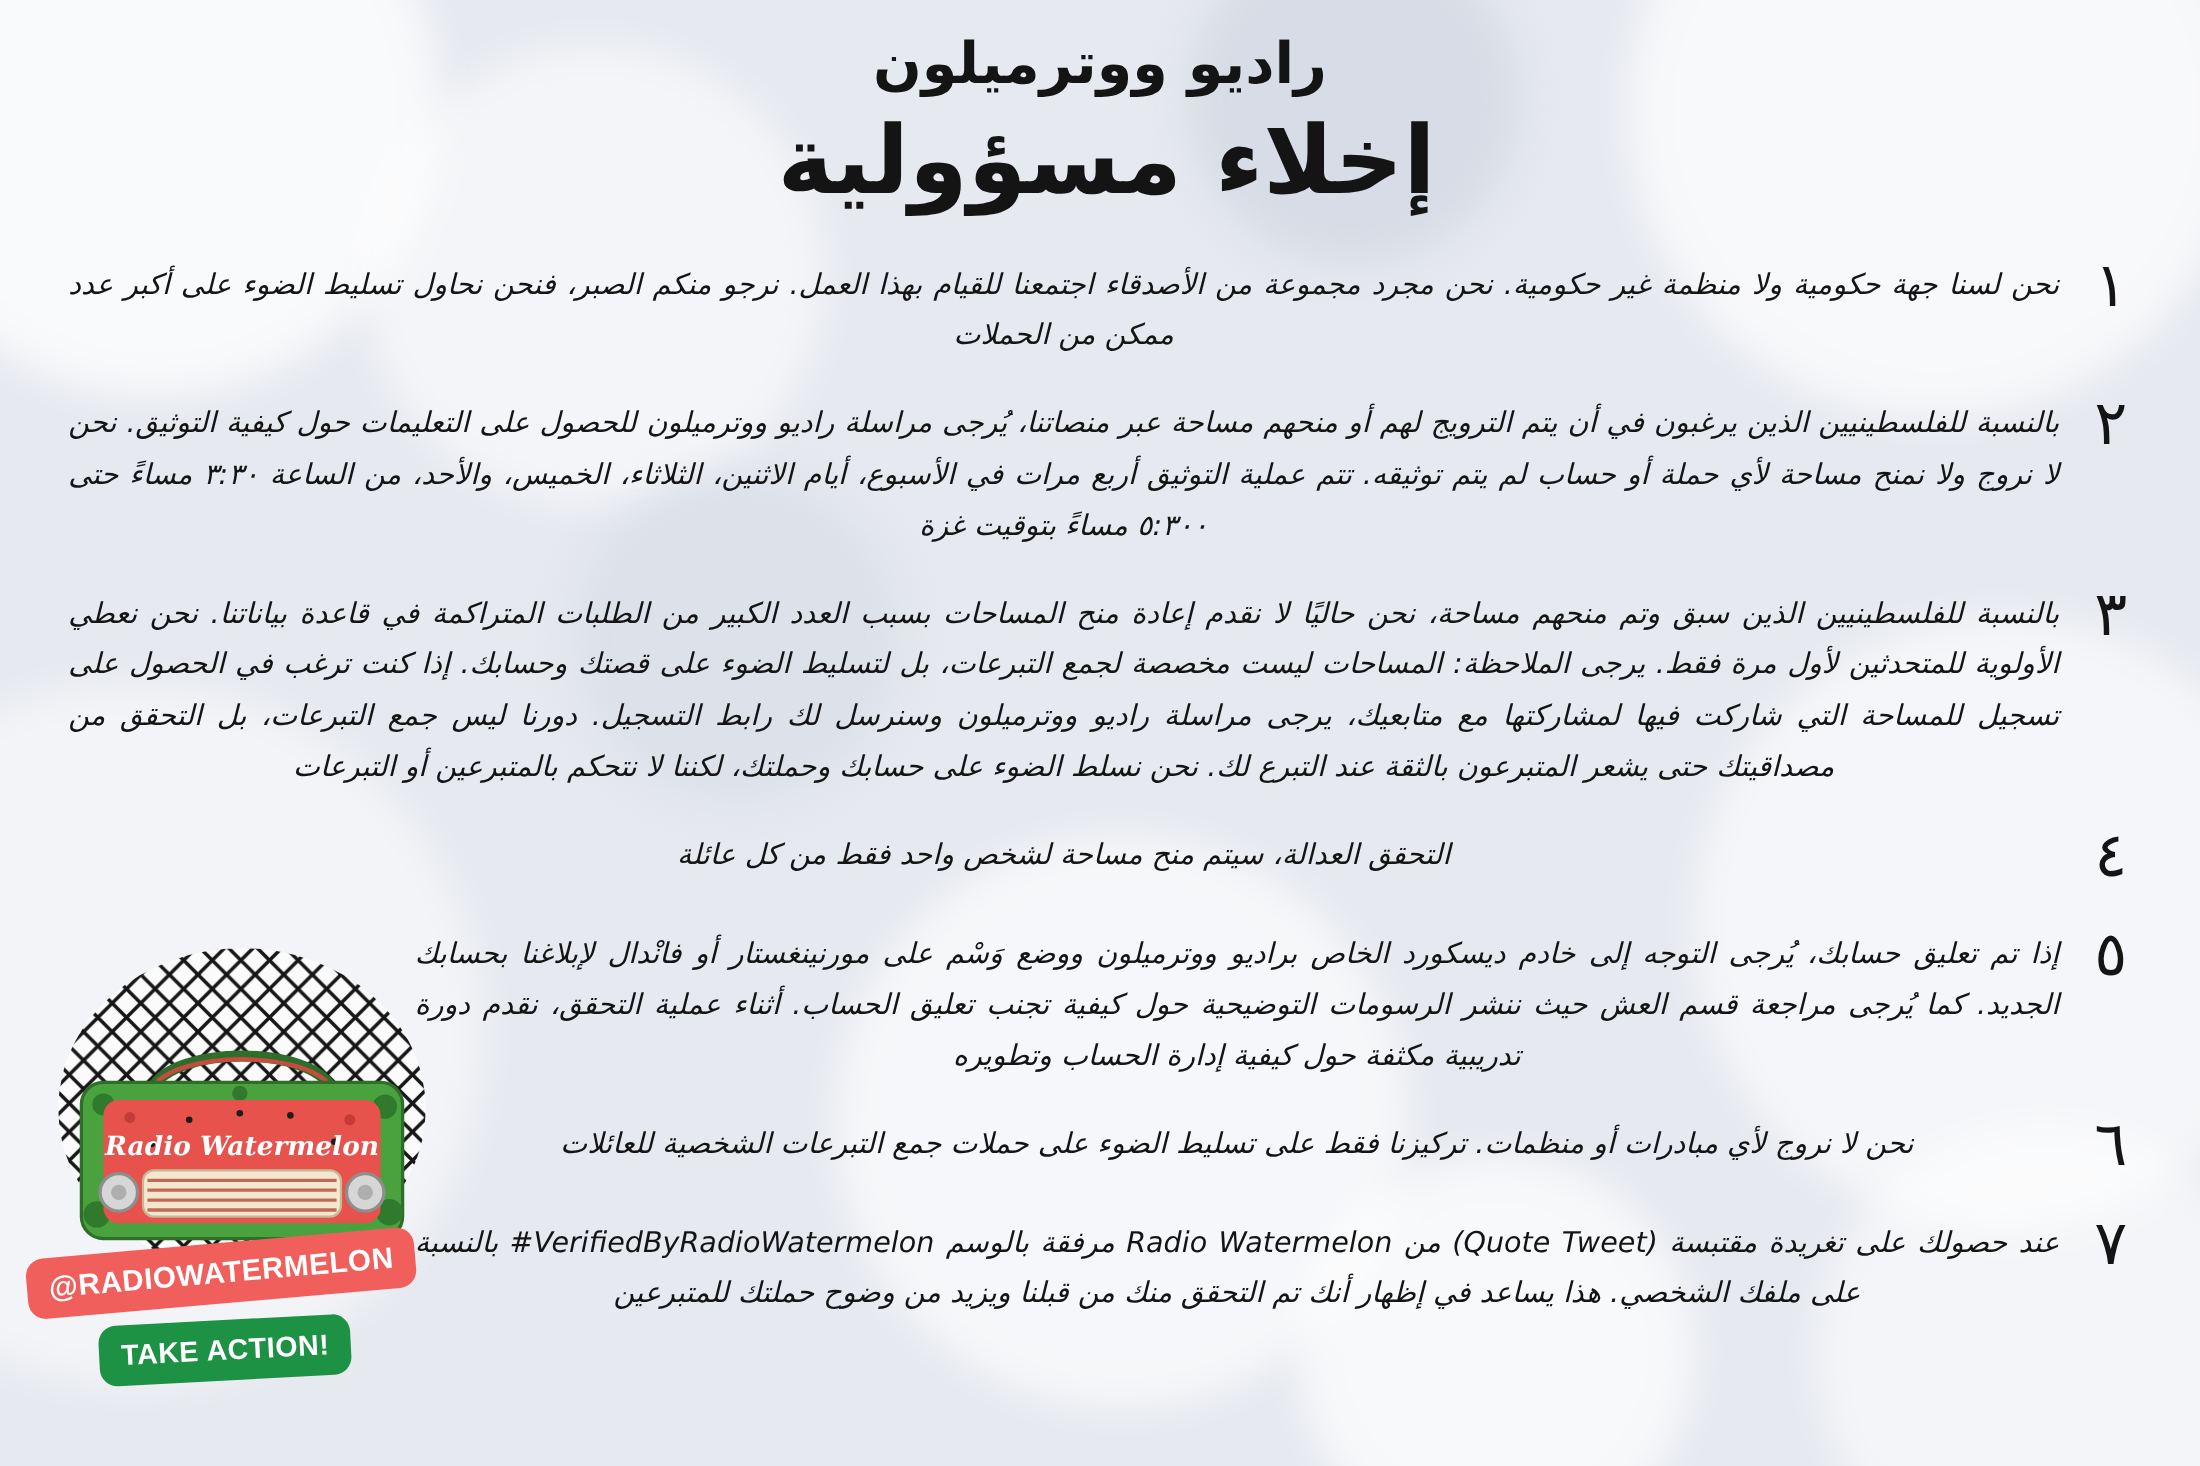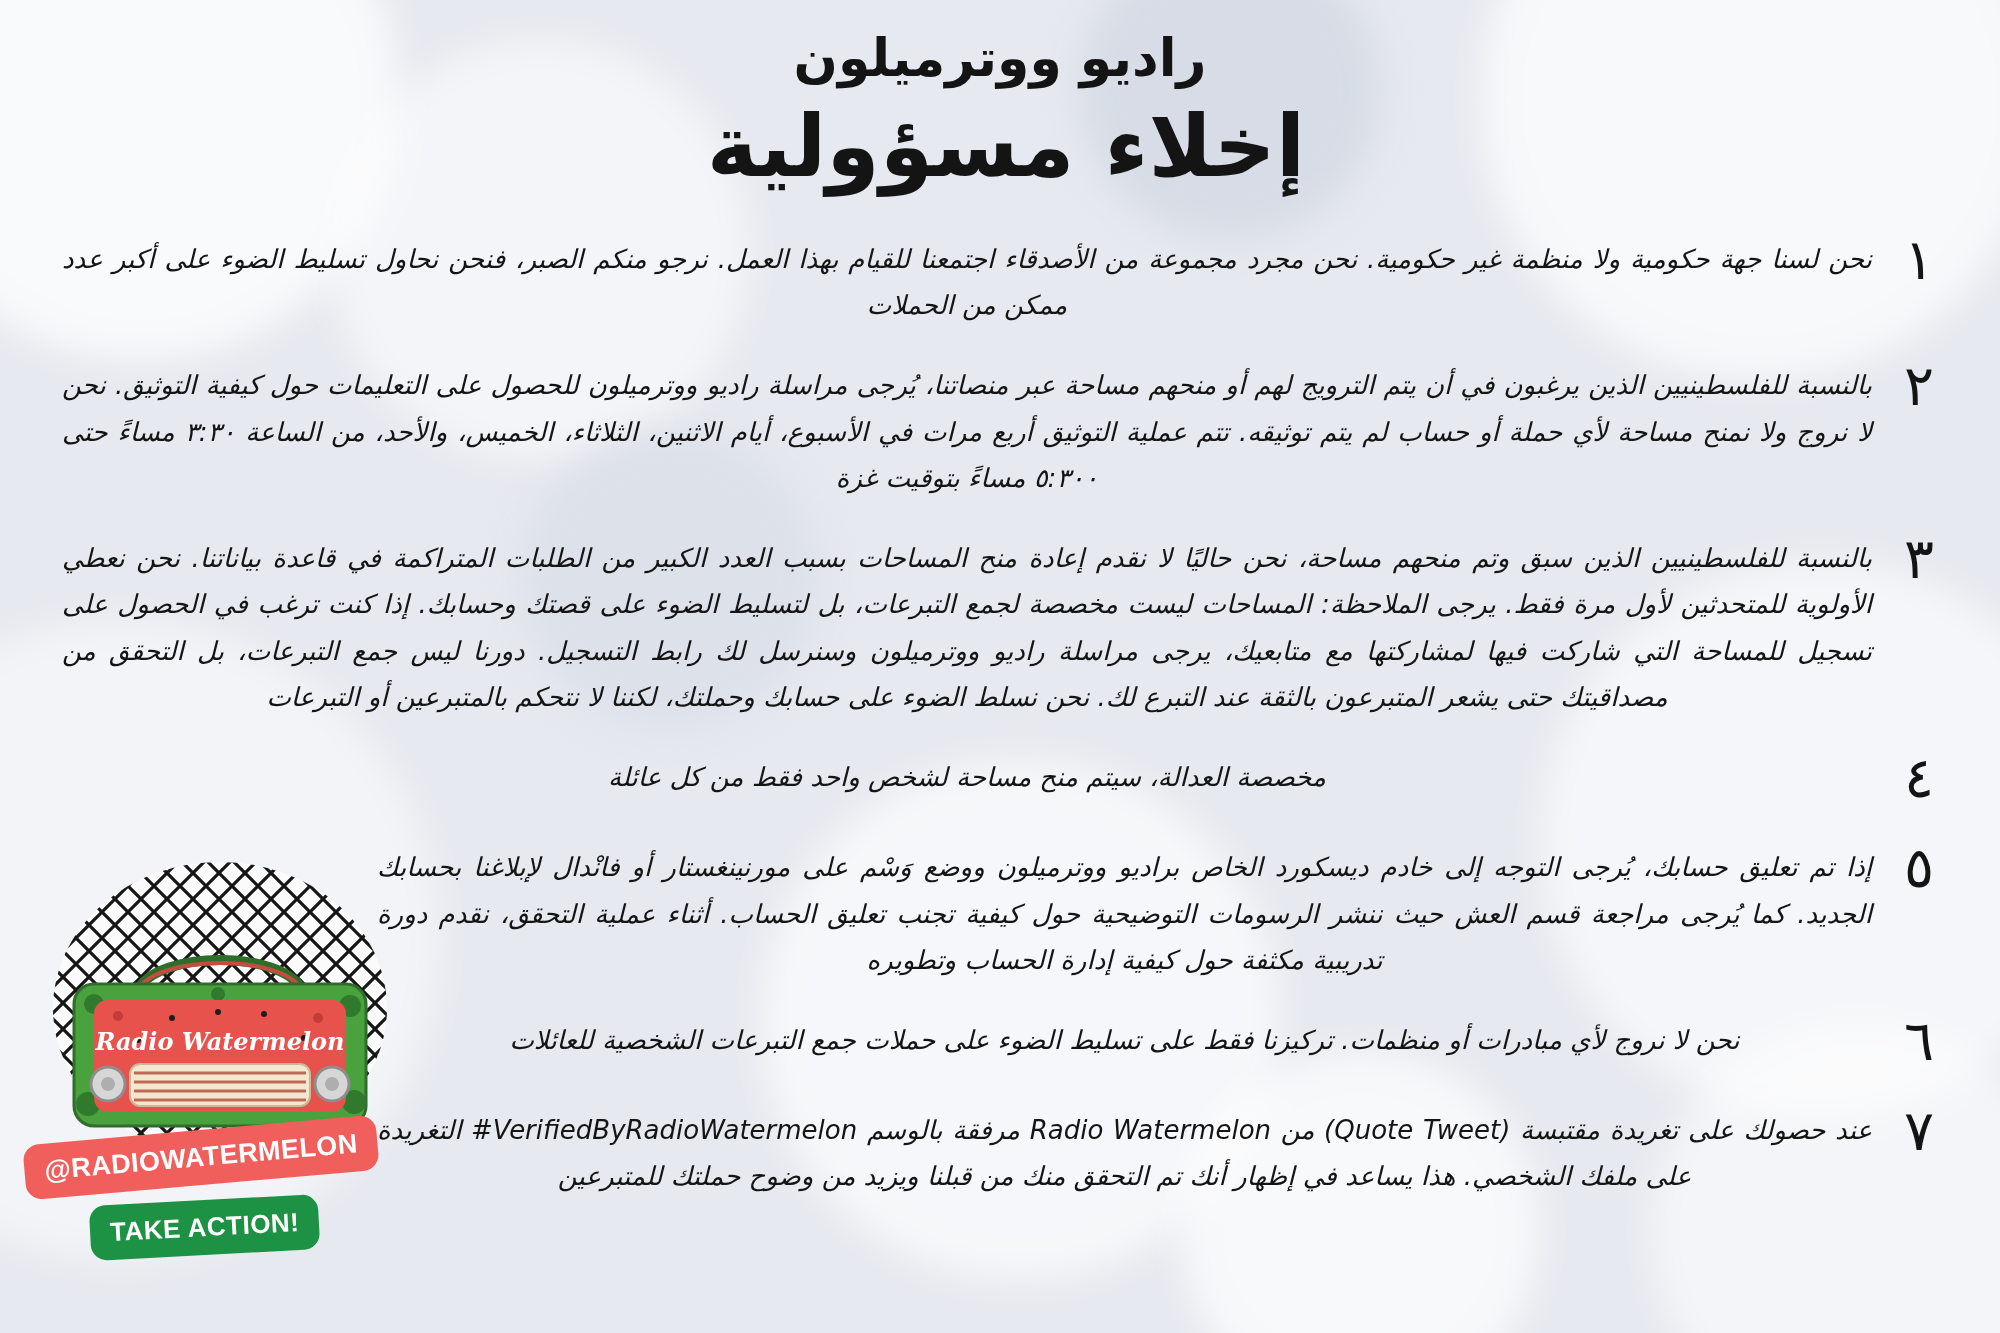--- a/index.html
+++ b/index.html
@@ -104,36 +104,36 @@
       <p class="txt">بالنسبة للفلسطينيين الذين يرغبون في أن يتم الترويج لهم أو منحهم مساحة عبر منصاتنا، يُرجى مراسلة راديو ووترميلون للحصول على التعليمات حول كيفية التوثيق. نحن لا نروج ولا نمنح مساحة لأي حملة أو حساب لم يتم توثيقه. تتم عملية التوثيق أربع مرات في الأسبوع، أيام الاثنين، الثلاثاء، الخميس، والأحد، من الساعة ٣:٣٠ مساءً حتى ٥:٣٠٠ مساءً بتوقيت غزة</p>
     </li>
 
     <li class="item">
       <span class="num">٣</span>
       <p class="txt">بالنسبة للفلسطينيين الذين سبق وتم منحهم مساحة، نحن حاليًا لا نقدم إعادة منح المساحات بسبب العدد الكبير من الطلبات المتراكمة في قاعدة بياناتنا. نحن نعطي الأولوية للمتحدثين لأول مرة فقط. يرجى الملاحظة: المساحات ليست مخصصة لجمع التبرعات، بل لتسليط الضوء على قصتك وحسابك. إذا كنت ترغب في الحصول على تسجيل للمساحة التي شاركت فيها لمشاركتها مع متابعيك، يرجى مراسلة راديو ووترميلون وسنرسل لك رابط التسجيل. دورنا ليس جمع التبرعات، بل التحقق من مصداقيتك حتى يشعر المتبرعون بالثقة عند التبرع لك. نحن نسلط الضوء على حسابك وحملتك، لكننا لا نتحكم بالمتبرعين أو التبرعات</p>
     </li>
 
     <li class="item">
       <span class="num">٤</span>
-      <p class="txt">مخصصة العدالة، سيتم منح مساحة لشخص واحد فقط من كل عائلة</p>
+      <p class="txt">التحقق العدالة، سيتم منح مساحة لشخص واحد فقط من كل عائلة</p>
     </li>
 
     <li class="item">
       <span class="num">٥</span>
       <p class="txt">إذا تم تعليق حسابك، يُرجى التوجه إلى خادم ديسكورد الخاص براديو ووترميلون ووضع وَسْم على مورنينغستار أو فانْدال لإبلاغنا بحسابك الجديد. كما يُرجى مراجعة قسم العش حيث ننشر الرسومات التوضيحية حول كيفية تجنب تعليق الحساب. أثناء عملية التحقق، نقدم دورة تدريبية مكثفة حول كيفية إدارة الحساب وتطويره</p>
     </li>
 
     <li class="item">
       <span class="num">٦</span>
       <p class="txt">نحن لا نروج لأي مبادرات أو منظمات. تركيزنا فقط على تسليط الضوء على حملات جمع التبرعات الشخصية للعائلات</p>
     </li>
 
     <li class="item">
       <span class="num">٧</span>
-      <p class="txt">عند حصولك على تغريدة مقتبسة (Quote Tweet) من Radio Watermelon مرفقة بالوسم ‎#VerifiedByRadioWatermelon‎ التغريدة على ملفك الشخصي. هذا يساعد في إظهار أنك تم التحقق منك من قبلنا ويزيد من وضوح حملتك للمتبرعين</p>
+      <p class="txt">عند حصولك على تغريدة مقتبسة (Quote Tweet) من Radio Watermelon مرفقة بالوسم ‎#VerifiedByRadioWatermelon‎ بالنسبة على ملفك الشخصي. هذا يساعد في إظهار أنك تم التحقق منك من قبلنا ويزيد من وضوح حملتك للمتبرعين</p>
     </li>
   </ol>
 
   <div class="logo-wrap">
 
     <svg class="keffiyeh" width="340" height="296" viewBox="0 0 340 296">
       <defs>
         <pattern id="kef" width="26" height="26" patternUnits="userSpaceOnUse">
           <rect width="26" height="26" fill="#fbfbfb"></rect>
           <path d="M-6 6 L6 -6 M0 26 L26 0 M20 32 L32 20" stroke="#161616" stroke-width="3.2" fill="none"></path>

